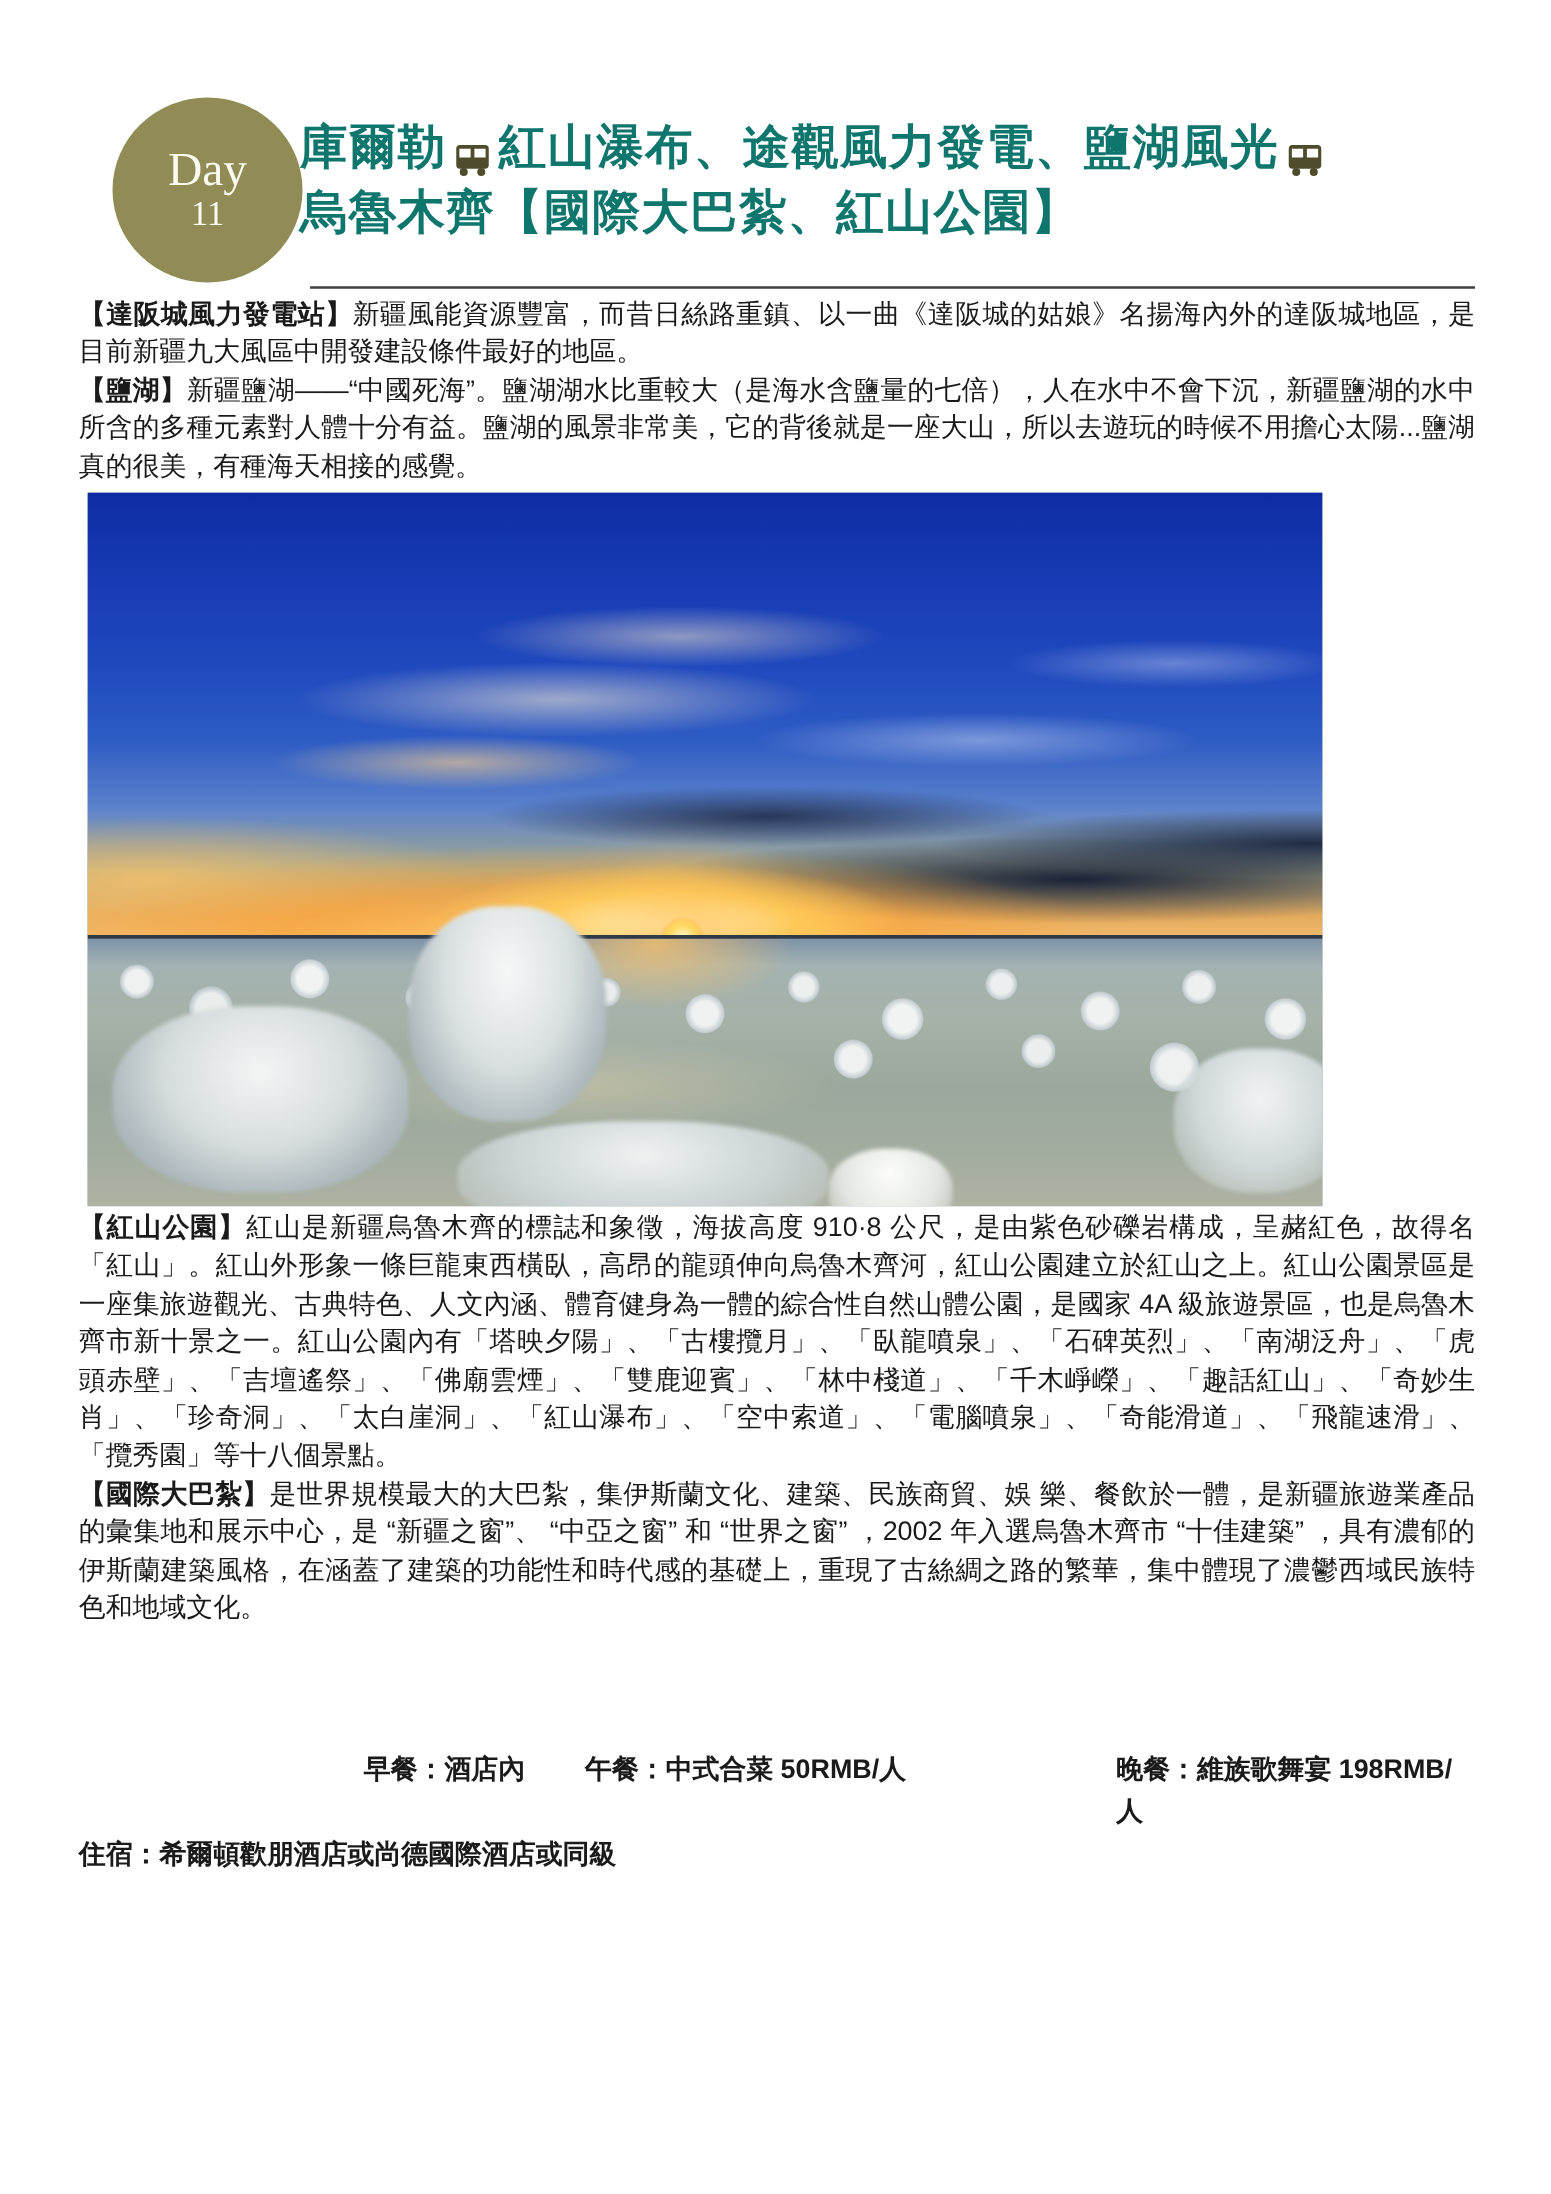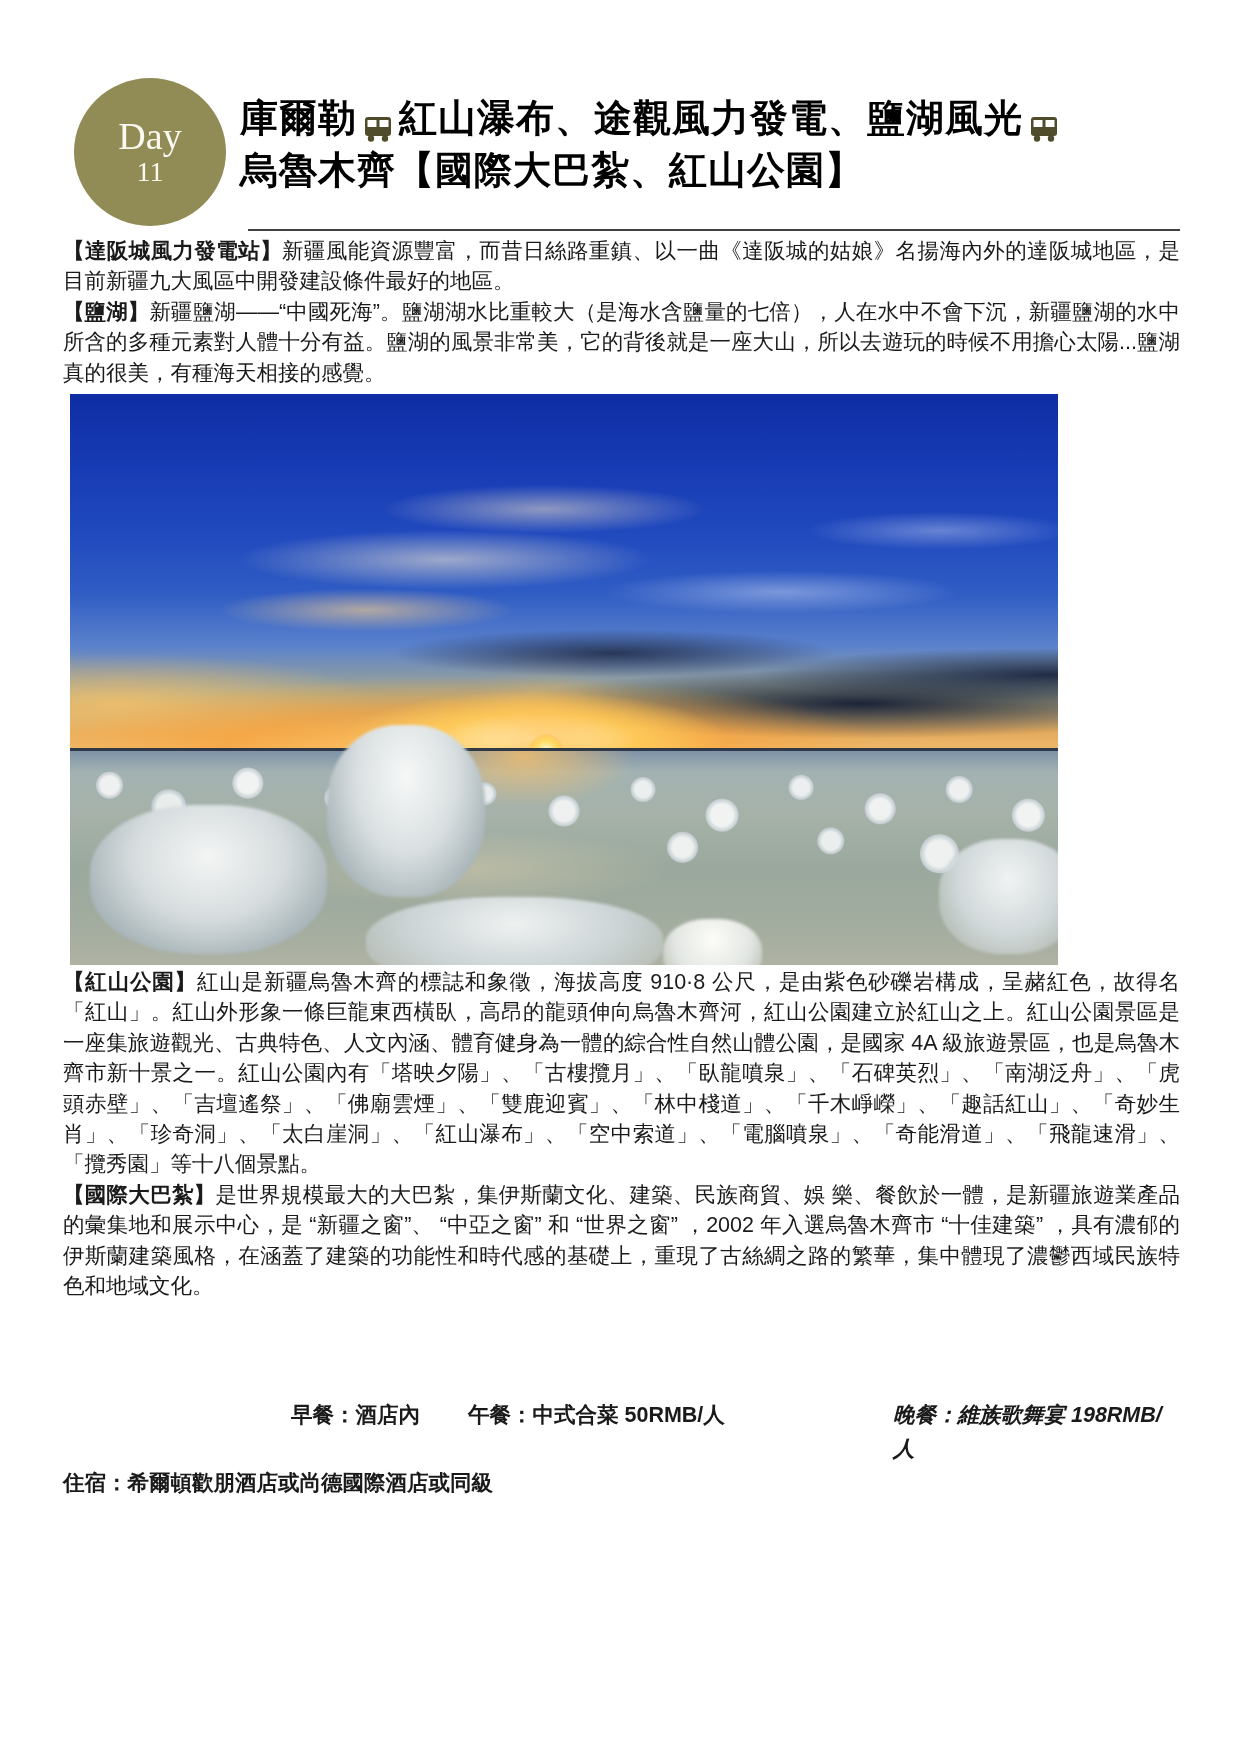--- a/index.html
+++ b/index.html
@@ -7,31 +7,31 @@
     position:relative;
     width:1241px;height:1755px;
     background:#ffffff;
     font-family:"Liberation Sans","DejaVu Sans",sans-serif;
     color:#1a1a1a;
     overflow:hidden;
   }
   
   .header{position:absolute;left:63px;top:0;width:1117px;height:238px;}
   .day-badge{
-    position:absolute;left:11px;top:78px;width:152px;height:148px;
+    position:absolute;left:27px;top:78px;width:152px;height:148px;
     background:#918b55;border-radius:50%;
     display:flex;flex-direction:column;align-items:center;justify-content:center;
     color:#fbfaf1;font-family:"Liberation Serif","DejaVu Serif",serif;
     line-height:1.05;text-align:left;
   }
   .day-badge .day-word{font-size:38px;}
   .day-badge .day-num{font-size:28px;}
   .title-block{
     position:absolute;left:177px;top:92px;width:940px;
-    color:#000000;font-size:38px;font-weight:bold;line-height:52px;
+    color:#0f766e;font-size:38px;font-weight:bold;line-height:52px;
     letter-spacing:1px;white-space:nowrap;
   }
   .title-line{display:flex;align-items:center;gap:6px;}
   .bus-icon{display:inline-block;width:30px;height:28px;flex:0 0 auto;}
   .title-rule{
     position:absolute;left:185px;right:0;top:229px;height:0;
     border-top:2px solid #404040;
   }
   
   .content{
@@ -107,21 +107,21 @@
   .photo .mound.m5{left:88%;top:78%;width:14%;height:20%;
     background:radial-gradient(ellipse at 50% 35%, #f0f3f2 0%, #d2d9db 50%, rgba(0,0,0,0) 100%);}
   
   .meals{
     position:absolute;left:63px;top:1398px;width:1117px;
     font-size:21.5px;font-weight:bold;line-height:34px;
   }
   .meal-row{display:flex;}
   .meal-breakfast{width:357px;text-align:right;}
   .meal-lunch{width:425px;margin-left:48px;}
-  .meal-dinner{flex:1;font-style:italic;}
+  .meal-dinner{flex:1;}
 </style>
 </head>
 <body>
 
 <div class="page">
 
   <div class="header">
     <div class="day-badge">
       <span class="day-word">Day</span>
       <span class="day-num">11</span>

